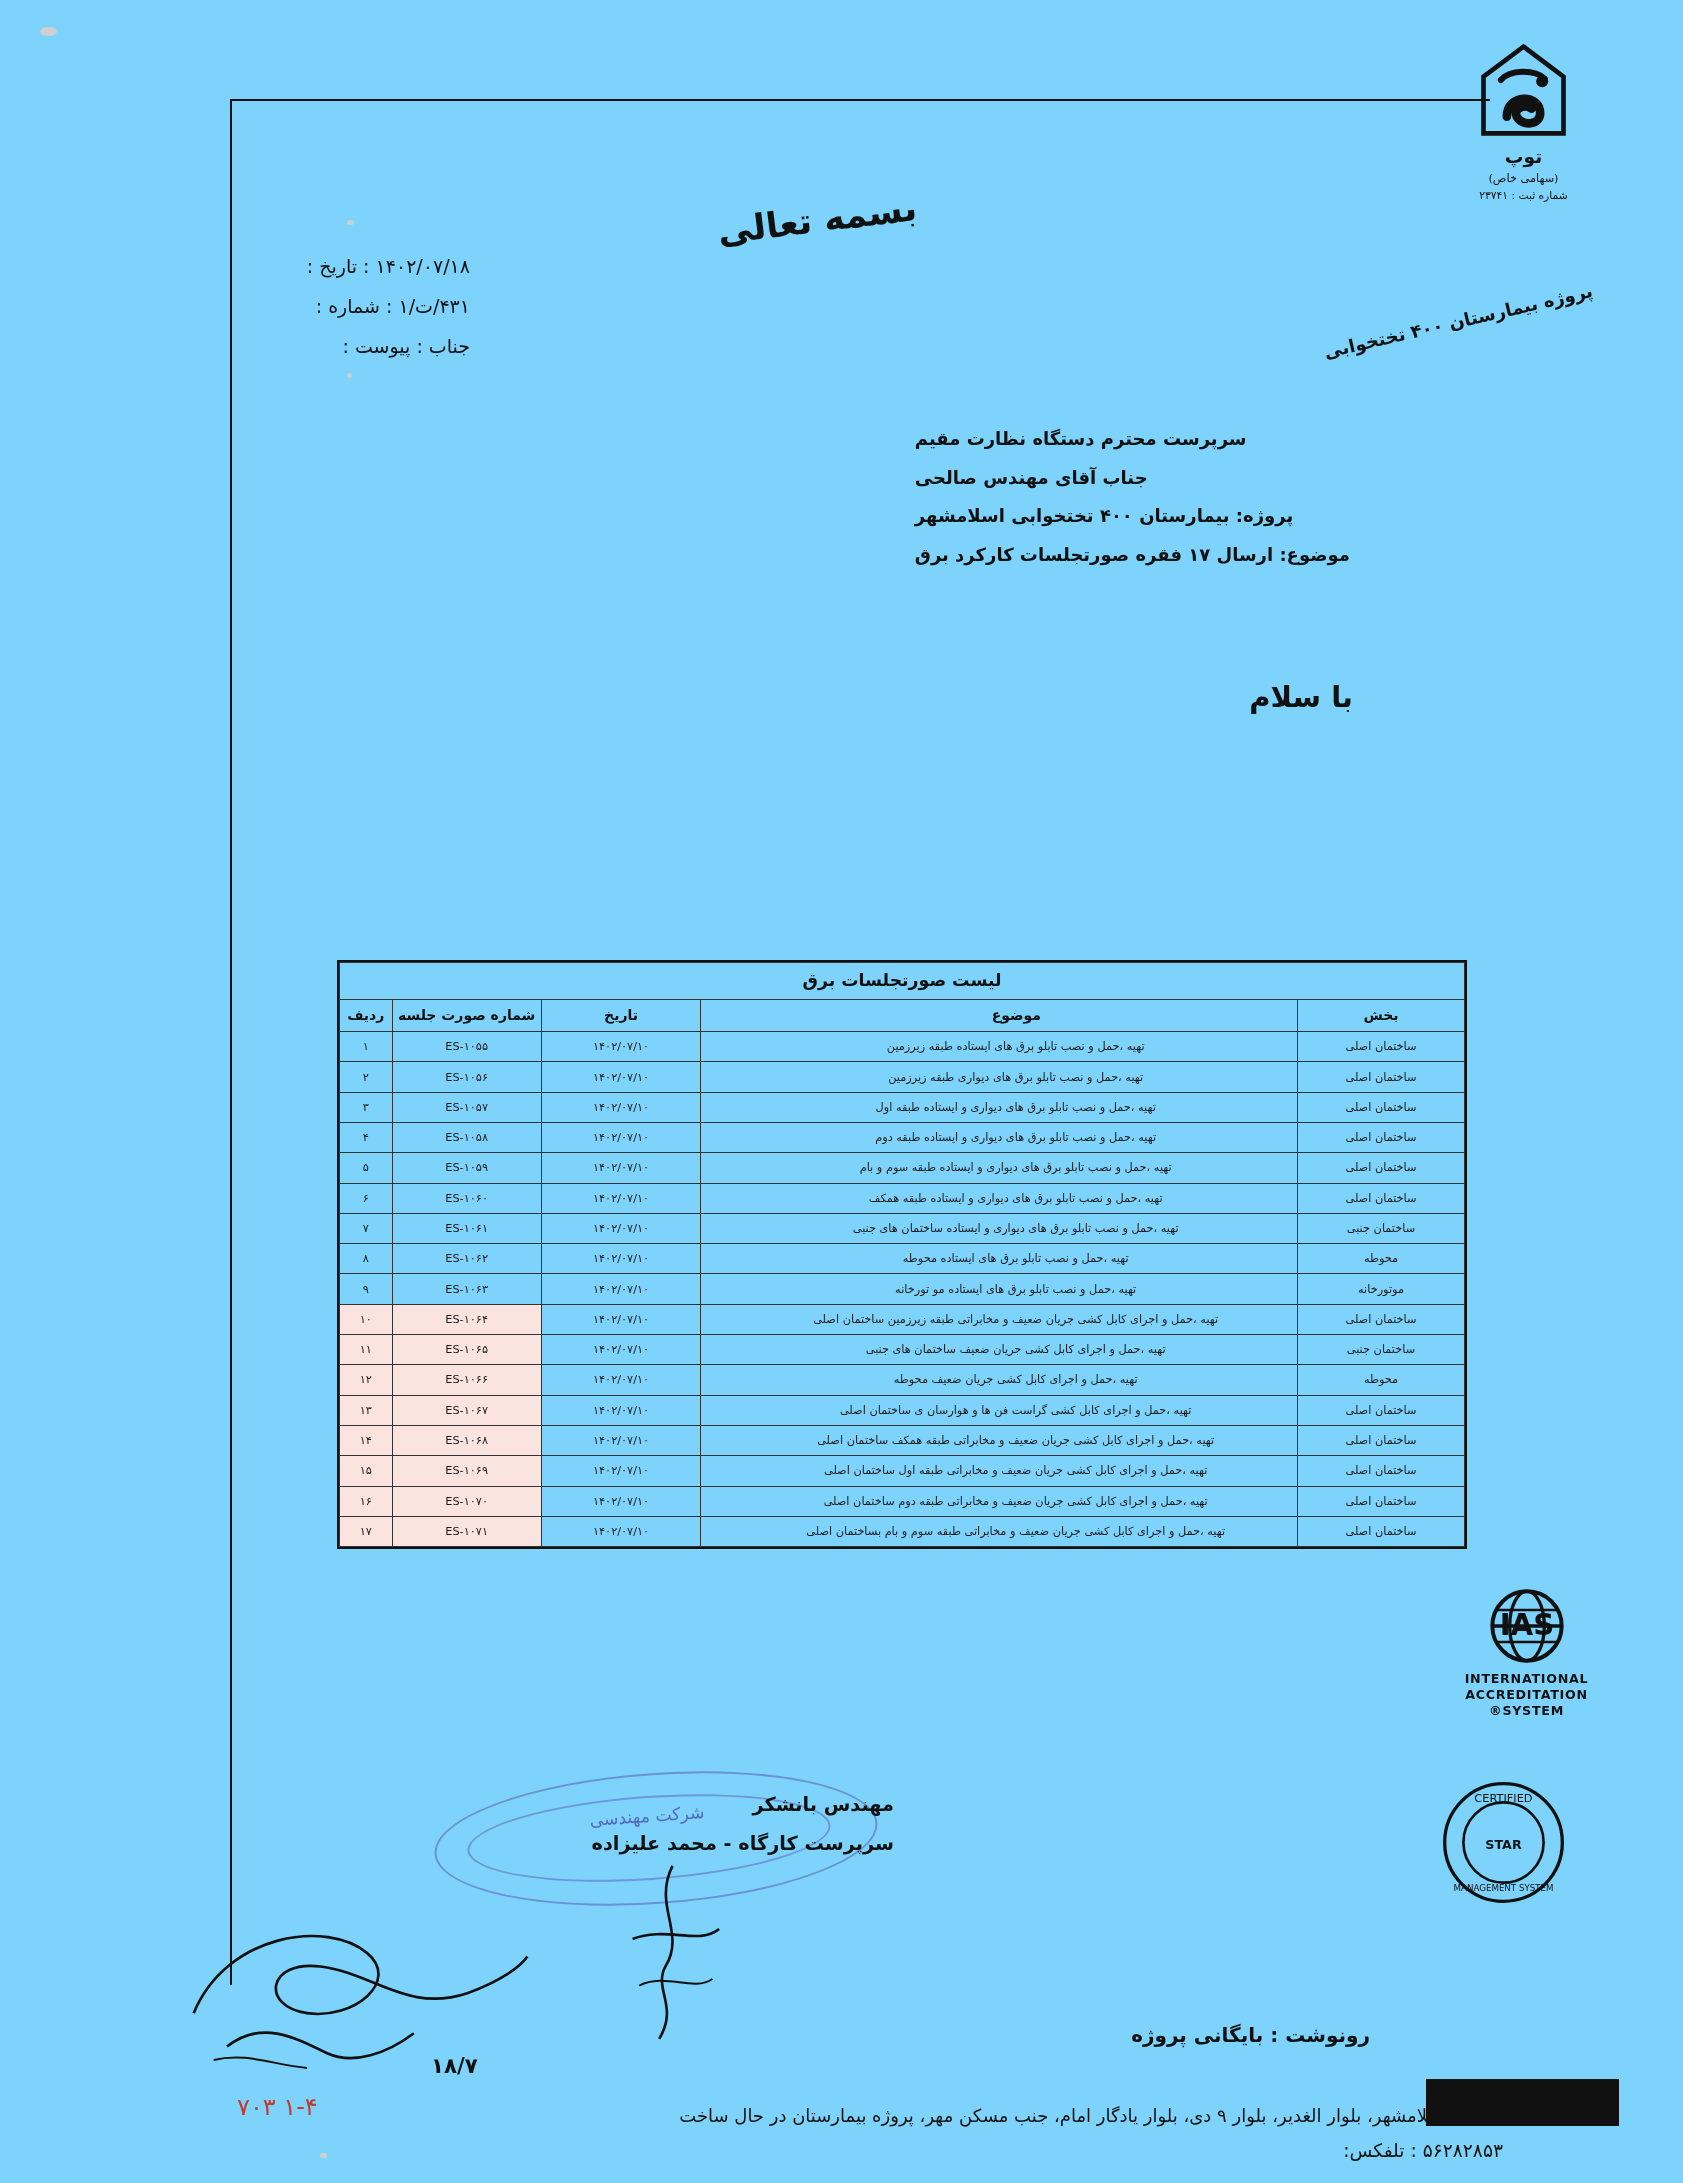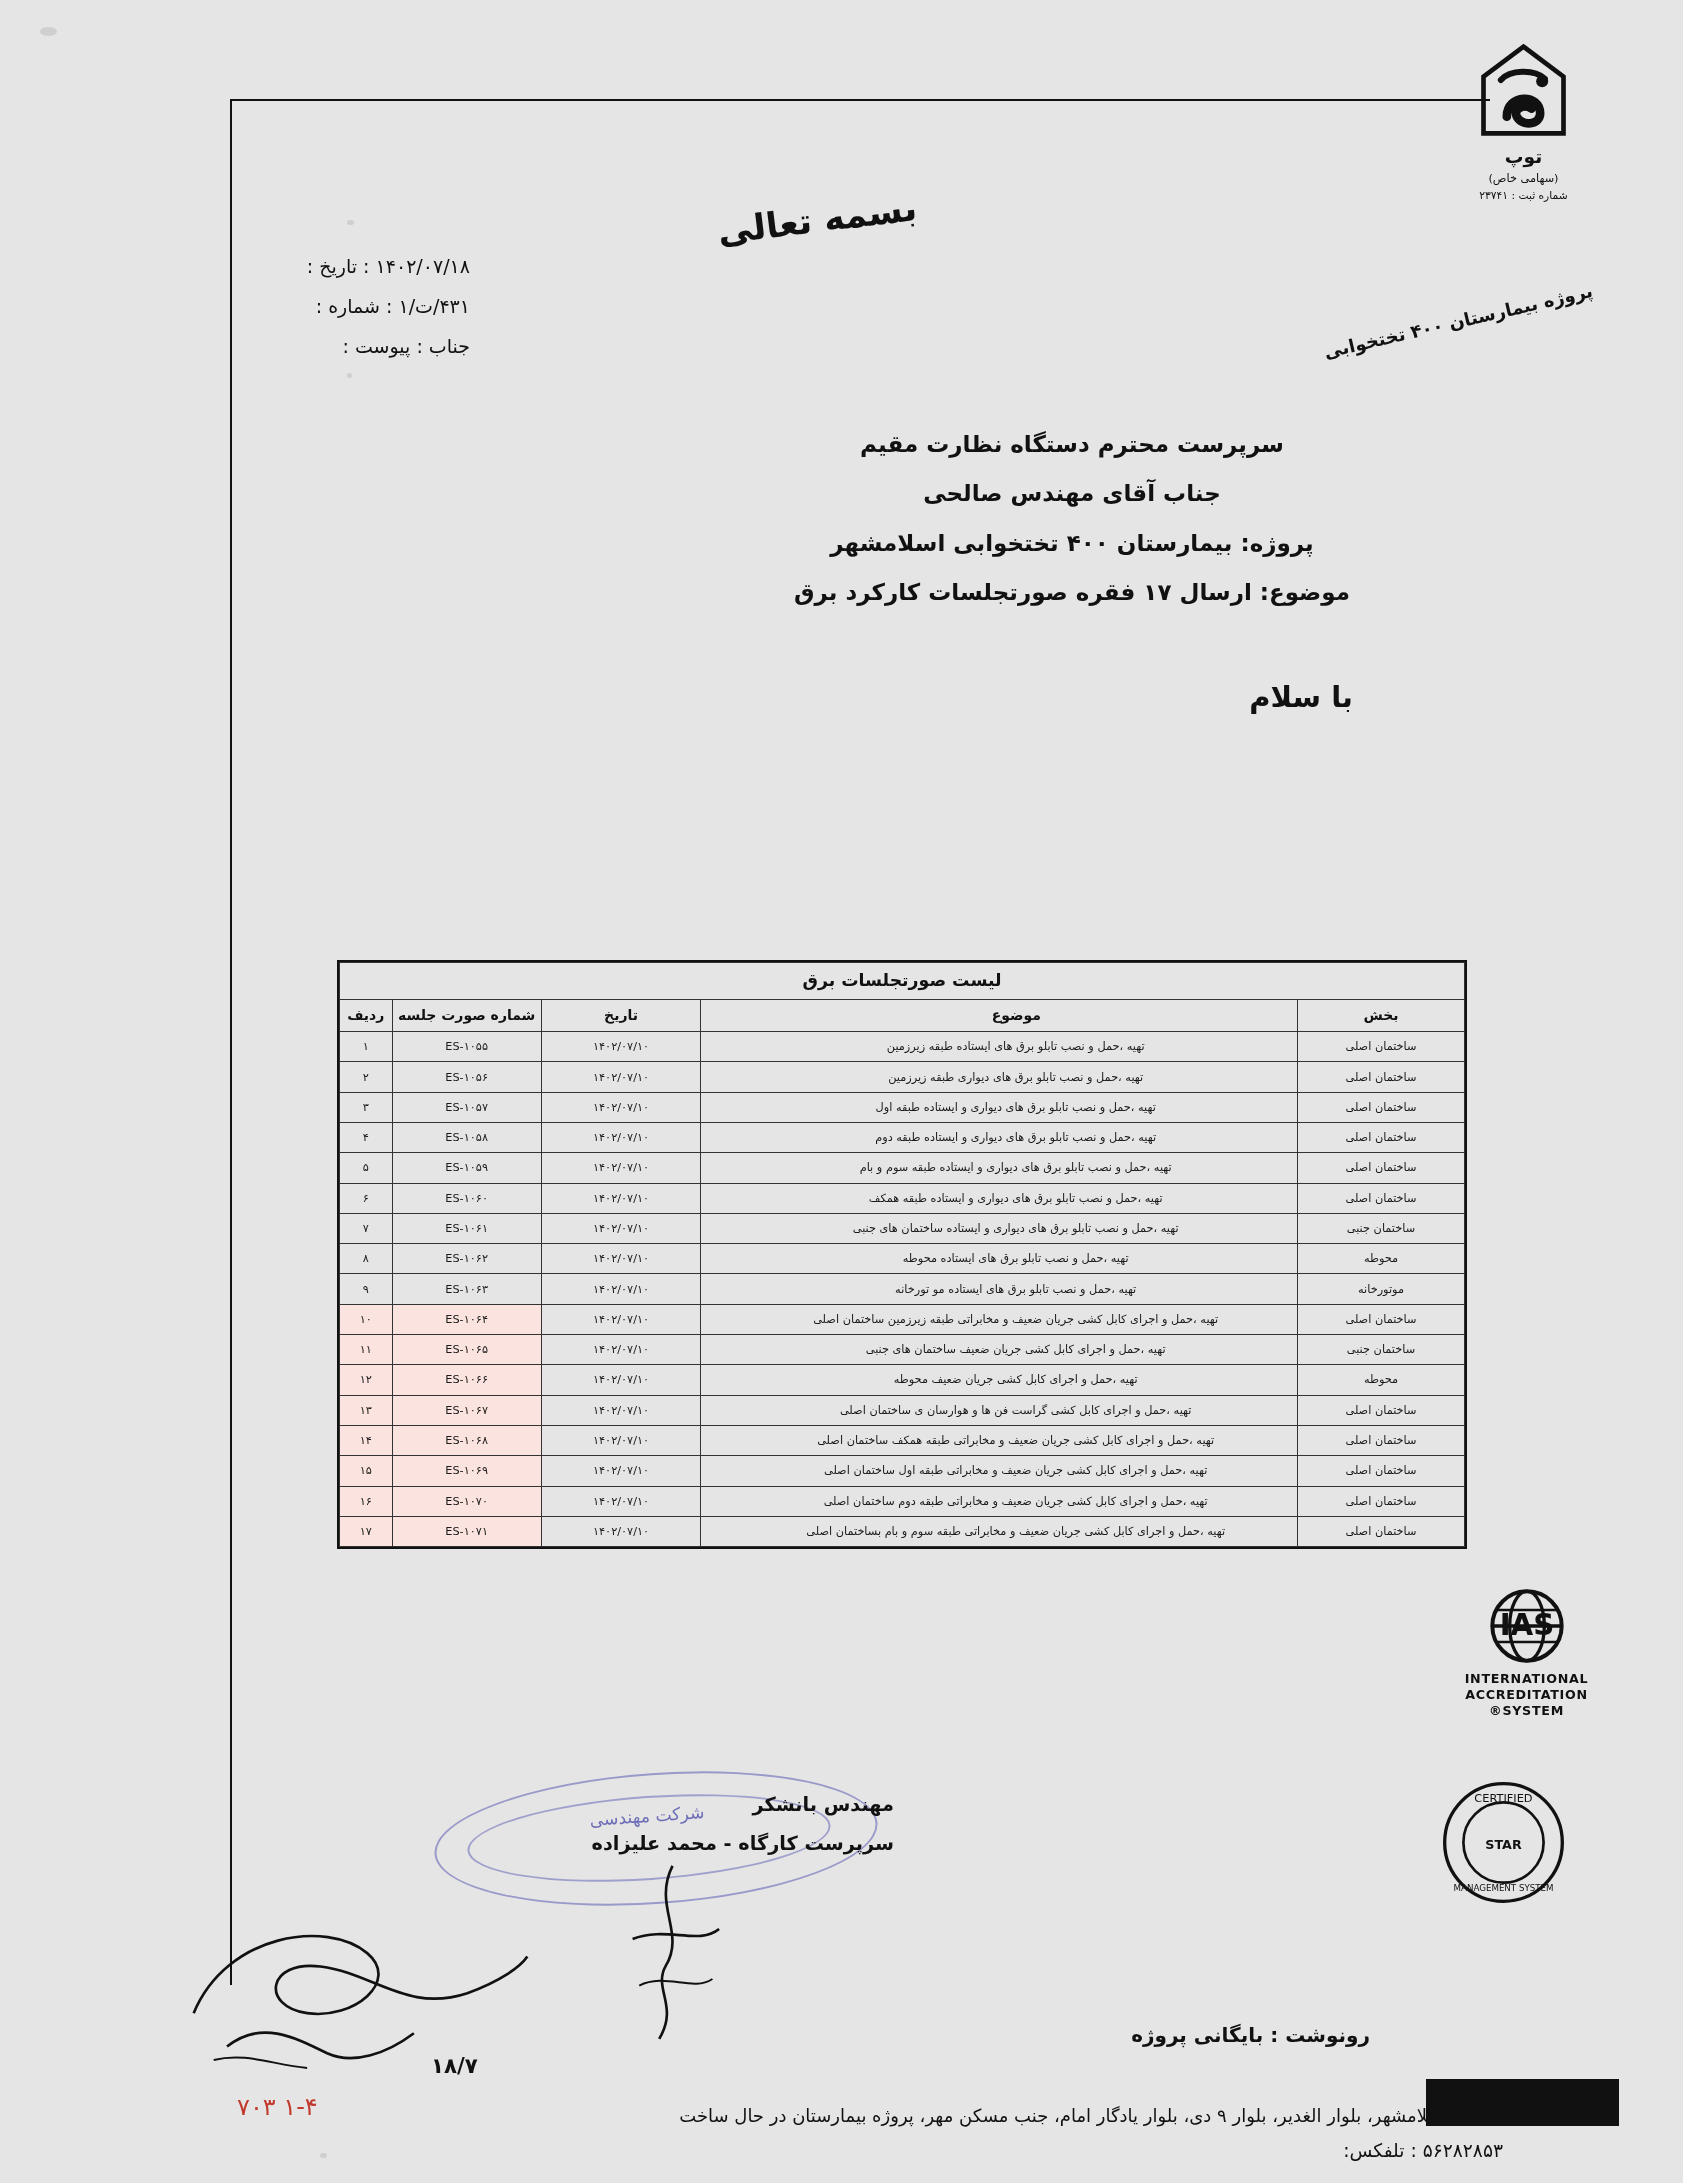--- a/index.html
+++ b/index.html
@@ -6,21 +6,21 @@
   body{
     width:1683px;height:2183px;
     background:#ffffff;
     font-family:"DejaVu Sans","Liberation Sans",sans-serif;
     color:#111;
     position:relative;
     overflow:hidden;
   }
   .page{
     position:absolute;inset:0;
-    background:#e5e5e5;
+    background:#7dd3fc;
   }
   
   .frame-top{
     position:absolute;left:230px;top:99px;width:1260px;height:2px;background:#111;
   }
   .frame-right{
     position:absolute;left:230px;top:99px;width:2px;height:1886px;background:#111;
   }
   
   .logo-block{
@@ -47,21 +47,21 @@
     font-size:35px;font-weight:bold;
     transform:rotate(-7deg);
     white-space:nowrap;
   }
   .meta{
     position:absolute;right:1213px;top:247px;
     text-align:right;font-size:19px;line-height:2.1;white-space:nowrap;
   }
   .addressee{
     position:absolute;right:333px;top:420px;
-    text-align:center;font-size:23px;font-weight:bold;line-height:2.15;
+    text-align:left;font-size:18px;font-weight:bold;line-height:2.15;
   }
   .salam{
     position:absolute;right:330px;top:680px;
     font-size:29px;font-weight:bold;
   }
   .body-text{
     position:absolute;right:327px;top:780px;width:1046px;
     font-size:20.7px;line-height:2.25;text-align:justify;
   }
   

